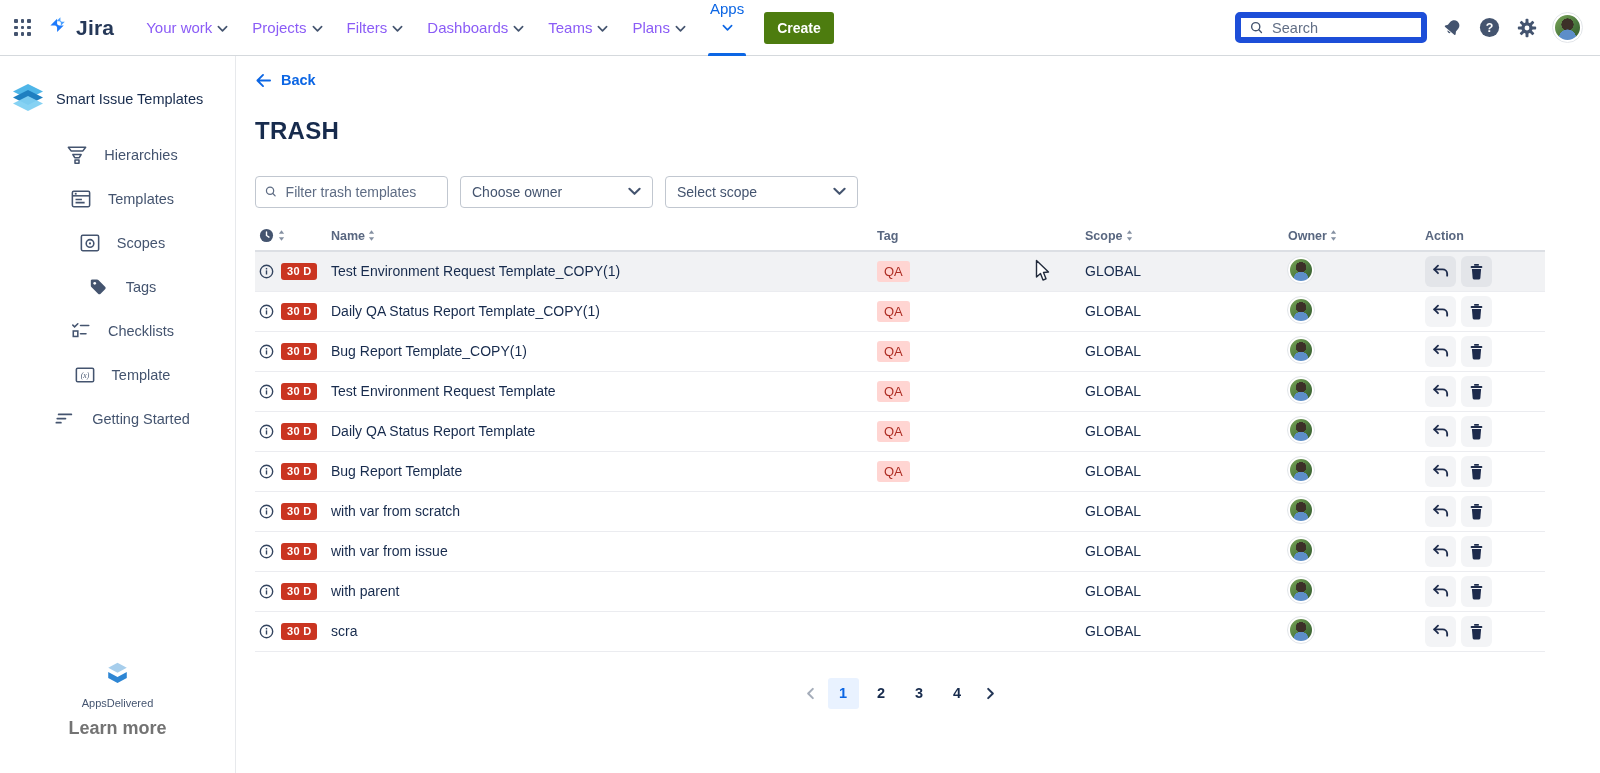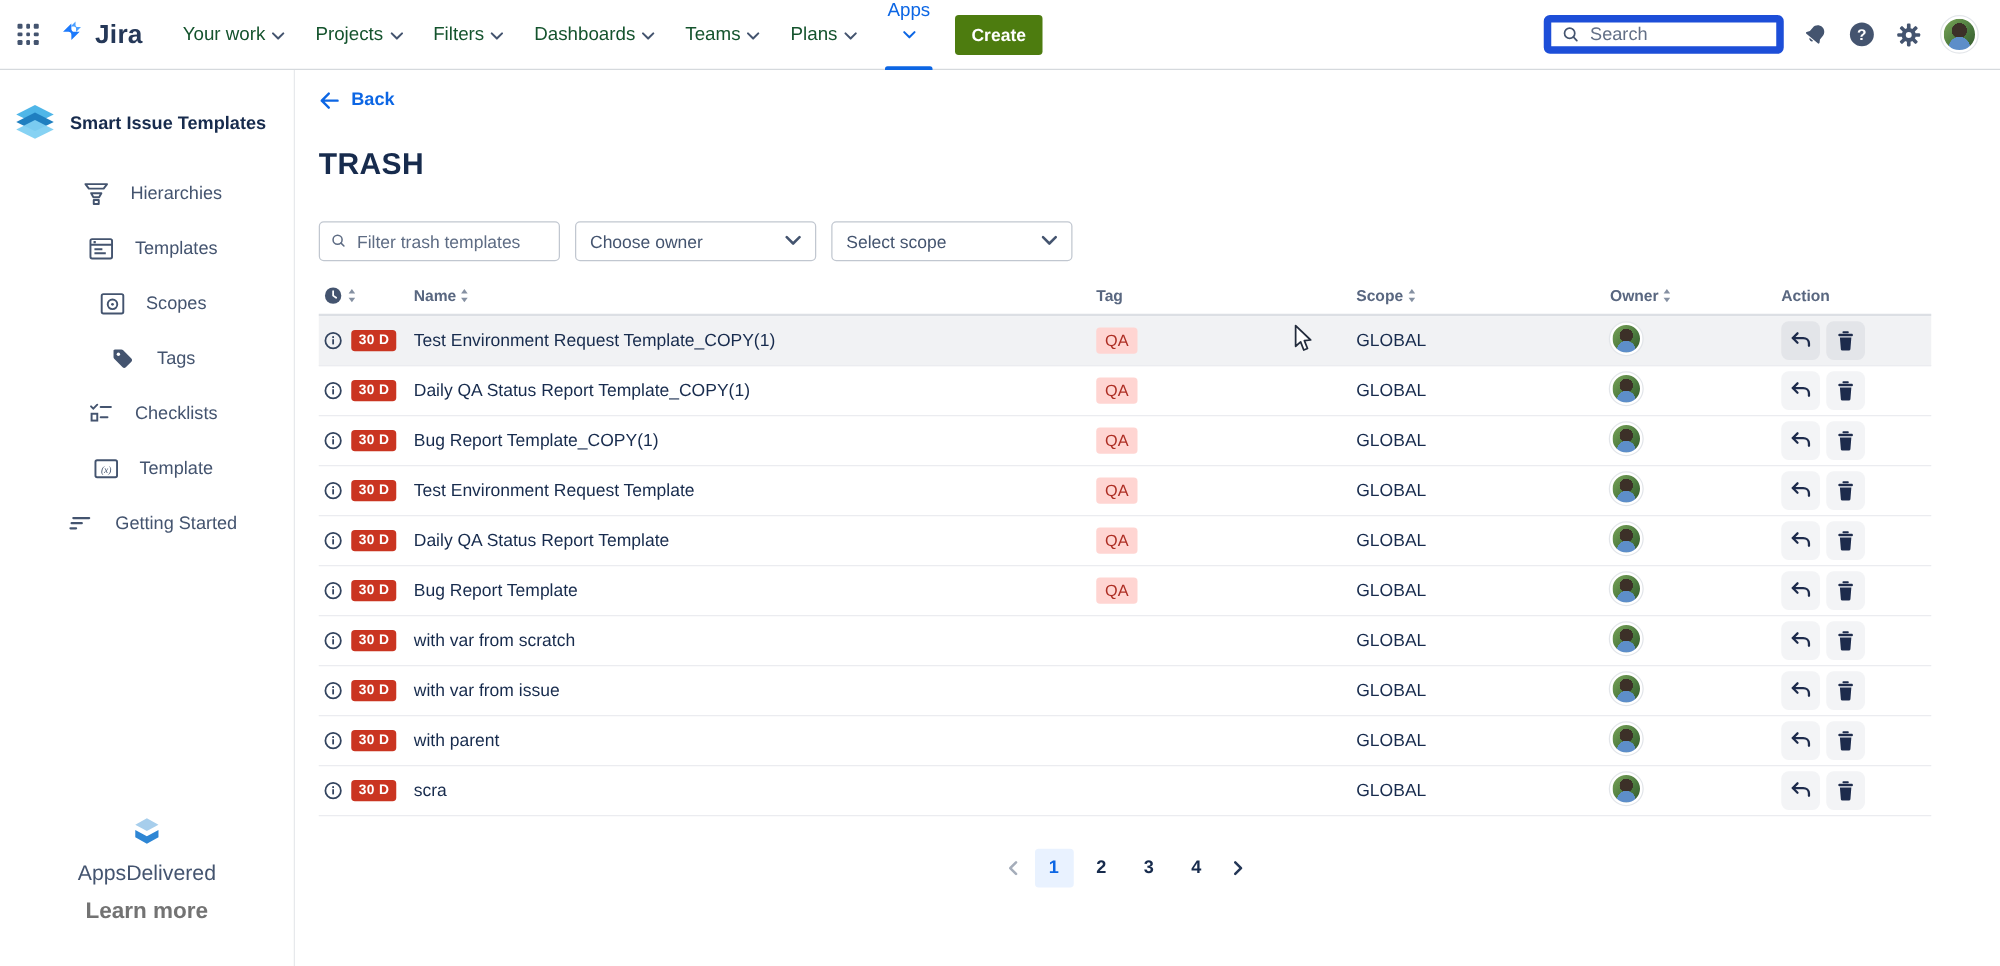--- a/index.html
+++ b/index.html
@@ -13,21 +13,21 @@
   
   .topnav {
     height:56px; display:flex; align-items:center; background:#fff;
     border-bottom:1px solid #D5D9DD; padding:0 18px 0 14px;
   }
   .grid-icon { width:17px; height:17px; display:grid; grid-template-columns:repeat(3,1fr); gap:2.5px; margin-right:14px; cursor:pointer; }
   .grid-icon span { background:#44546F; width:3.6px; height:3.6px; border-radius:1px; }
   .brand { display:flex; align-items:center; gap:6px; margin-right:20px; }
   .brand-text { font-size:21px; font-weight:600; color:#253858; letter-spacing:.2px; }
   .nav-items { display:flex; align-items:stretch; height:56px; }
-  .nav-item { display:flex; align-items:center; gap:5px; padding:0 12px; font-size:15px; color:#14532d; cursor:pointer; position:relative; }
+  .nav-item { display:flex; align-items:center; gap:5px; padding:0 12px; font-size:15px; color:#8b5cf6; cursor:pointer; position:relative; }
   .nav-item .chev { color:#44546F; margin-top:2px; }
   .nav-item.active { color:#0C66E4;flex-direction:column; }
   .nav-item.active .chev { color:#0C66E4; }
   .nav-item.active::after { content:""; position:absolute; left:10px; right:10px; bottom:0; height:3px; background:#0C66E4; border-radius:2px 2px 0 0; }
   .create-btn { background:#4d7c0f; color:#fff; border:none; border-radius:3px; font-weight:bold; font-size:14px; padding:8px 13px; margin-left:8px; cursor:pointer; font-family:inherit; }
   .topnav-right { margin-left:auto; display:flex; align-items:center; gap:15px; }
   .search-box { width:192px; height:31px; border:6px solid #1d4ed8; border-radius:5px; display:flex; align-items:center; gap:7px; padding:0 9px; background:#fff; }
   .search-box input { border:none; outline:none; font-size:14.5px; color:#44546F; width:100%; font-family:inherit; background:transparent; }
   .search-box input::placeholder { color:#626F86; }
   .icon-btn { background:none; border:none; padding:0; cursor:pointer; }
@@ -37,26 +37,26 @@
       radial-gradient(circle at 50% 38%, #3c3028 0 30%, rgba(0,0,0,0) 31%),
       linear-gradient(135deg, #79a457, #49773d 60%, #35592c);
     display:inline-block; cursor:pointer; }
 
   
   .shell { display:flex; height:717px; }
 
   
   .sidebar { width:236px; border-right:1px solid #E7E9EC; display:flex; flex-direction:column; padding:26px 0 34px; flex-shrink:0; }
   .sidebar-brand { display:flex; align-items:center; gap:10px; padding:0 10px 20px 10px; }
-  .sidebar-brand-label { font-size:14.5px; font-weight:bold; color:#172B4D;text-align:center; }
+  .sidebar-brand-label { font-size:14.5px; font-weight:normal; color:#172B4D;text-align:center; }
   .side-items { display:flex; flex-direction:column;align-items:center; }
   .side-item { display:flex; align-items:center; gap:15px; padding:9px 10px 9px 18px; font-size:14.5px; color:#44546F; cursor:pointer; margin-bottom:6px; }
   .side-item .ic { width:24px; display:flex; justify-content:center; color:#44546F; }
   .sidebar-footer { margin-top:auto; display:flex; flex-direction:column; align-items:center; gap:9px; }
-  .sidebar-footer .fbrand { font-size:17px; color:#44546F; }
+  .sidebar-footer .fbrand { font-size:11px; color:#44546F; }
   .sidebar-footer .flink { font-size:18px; color:#737373; font-weight:600; cursor:pointer; }
 
   
   .main { flex:1; padding:16px 55px 0 19px; }
   .back-link { display:inline-flex; align-items:center; gap:9px; color:#0C66E4; font-size:14.5px; font-weight:600; cursor:pointer; }
   .page-title { font-size:24px; font-weight:bold; color:#172B4D; margin:25px 0 0 0; letter-spacing:.3px; }
   .filters { display:flex; gap:12px; margin-top:31px; }
   .filter-input { width:193px; height:32px; border:1px solid #C1C7D0; border-radius:4px; display:flex; align-items:center; gap:7px; padding:0 9px; }
   .filter-input input { border:none; outline:none; width:100%; font-size:14px; color:#44546F; font-family:inherit; }
   .filter-input input::placeholder { color:#5E6C84; }

